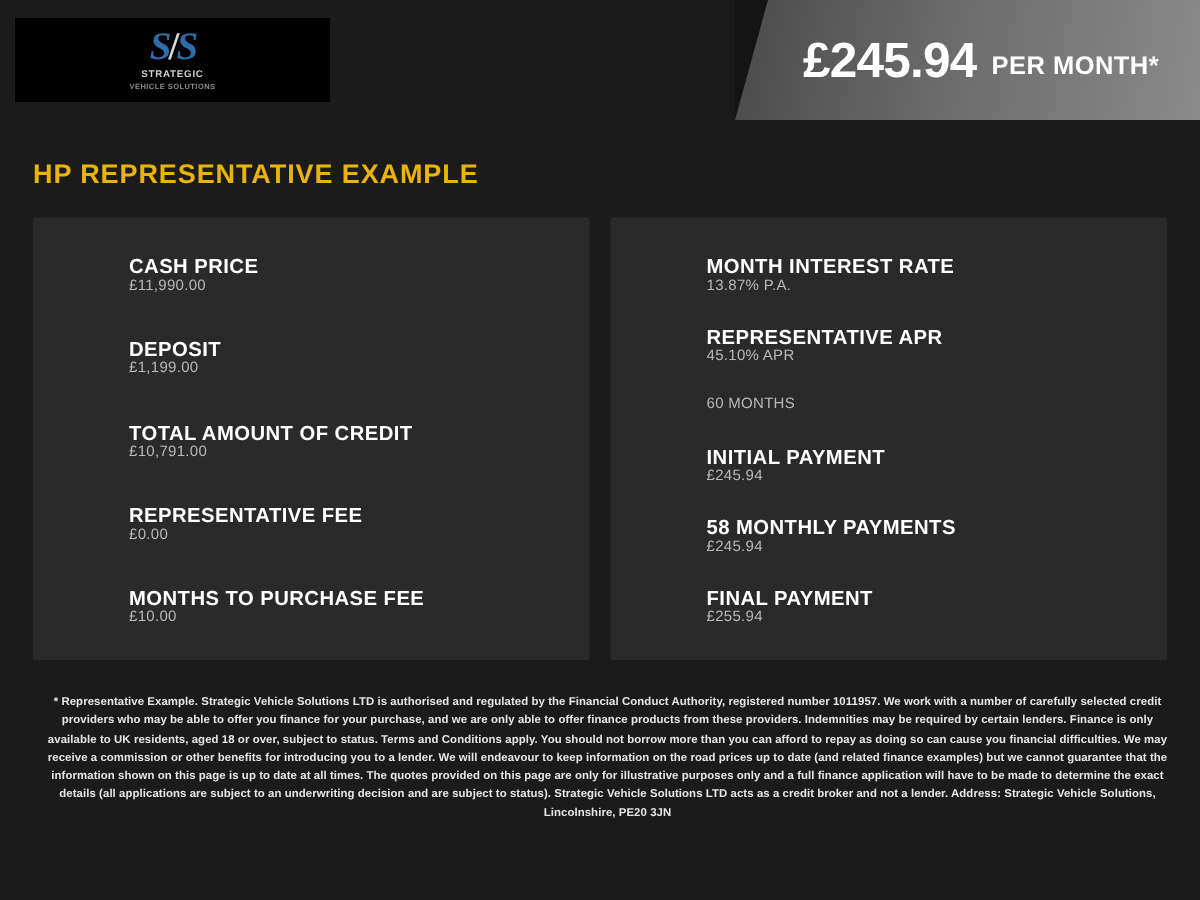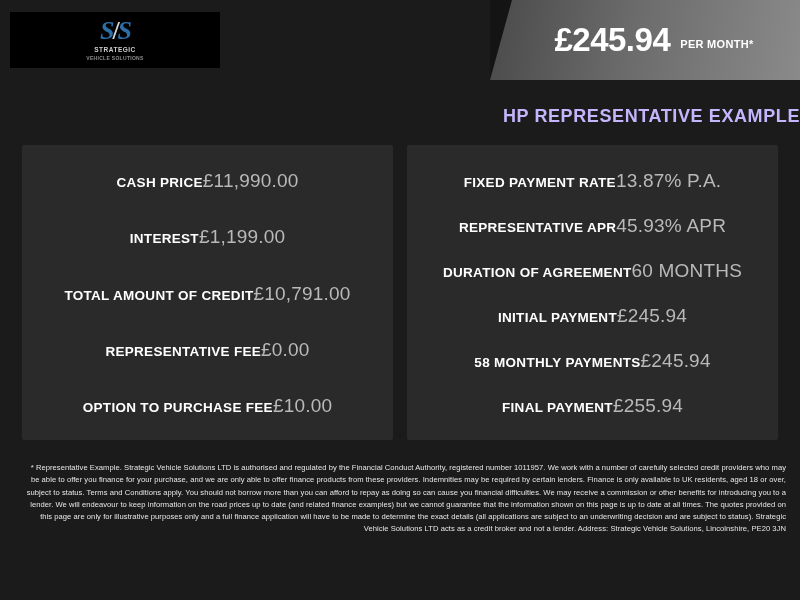--- a/index.html
+++ b/index.html
@@ -79,34 +79,33 @@
     padding-left: 18px;
   }
   .price-amount {
     color: #ffffff;
     font-size: 33px;
     font-weight: bold;
     letter-spacing: -0.5px;
   }
   .price-period {
     color: #ffffff;
-    font-size: 11px;
+    font-size: 17px;
     font-weight: bold;
     letter-spacing: 0.3px;
     padding-top: 8px;
   }
 
   
   .title {
-    color: #c4b5fd;
+    color: #eab308;
     font-size: 18px;
     font-weight: bold;
     letter-spacing: 0.6px;
     padding: 26px 0 0 22px;
-    text-align: right;
   }
 
   
   .panels {
     display: flex;
     gap: 14px;
     padding: 18px 22px 0 22px;
     flex: 0 0 auto;
   }
   .panel {
@@ -115,47 +114,49 @@
     border-radius: 2px;
     padding: 22px 18px 20px 18px;
     height: 295px;
     display: flex;
     flex-direction: column;
     justify-content: space-between;
   }
   .row {
     display: flex;
     align-items: baseline;
-    justify-content: center;
+    justify-content: space-between;
     padding: 3px 2px;
+    flex-direction: column;
   }
   .row .lbl {
     color: #ffffff;
     font-size: 13.5px;
     font-weight: bold;
     letter-spacing: 0.3px;
     white-space: nowrap;
   }
   .row .val {
     color: #b9b9b9;
-    font-size: 19px;
+    font-size: 10px;
     font-weight: normal;
     letter-spacing: 0.2px;
     white-space: nowrap;
     text-align: right;
+    margin-left: 44px;
   }
 
   
   .footer {
     color: #e6e6e6;
     font-size: 7.6px;
     line-height: 1.62;
     padding: 22px 14px 0 14px;
-    text-align: right;
-    font-weight: normal;
+    text-align: center;
+    font-weight: bold;
     letter-spacing: 0.05px;
     margin-left: 10px;
   }
 </style>
 </head>
 <body>
 
 <div class="page">
 
   <div class="header">
@@ -182,48 +183,47 @@
   <div class="title">HP REPRESENTATIVE EXAMPLE</div>
 
   <div class="panels">
 
     <div class="panel">
       <div class="row">
         <span class="lbl">CASH PRICE</span>
         <span class="val">£11,990.00</span>
       </div>
       <div class="row">
-        <span class="lbl">INTEREST</span>
+        <span class="lbl">DEPOSIT</span>
         <span class="val">£1,199.00</span>
       </div>
       <div class="row">
         <span class="lbl">TOTAL AMOUNT OF CREDIT</span>
         <span class="val">£10,791.00</span>
       </div>
       <div class="row">
         <span class="lbl">REPRESENTATIVE FEE</span>
         <span class="val">£0.00</span>
       </div>
       <div class="row">
-        <span class="lbl">OPTION TO PURCHASE FEE</span>
+        <span class="lbl">MONTHS TO PURCHASE FEE</span>
         <span class="val">£10.00</span>
       </div>
     </div>
 
     <div class="panel">
       <div class="row">
-        <span class="lbl">FIXED PAYMENT RATE</span>
+        <span class="lbl">MONTH INTEREST RATE</span>
         <span class="val">13.87% P.A.</span>
       </div>
       <div class="row">
         <span class="lbl">REPRESENTATIVE APR</span>
-        <span class="val">45.93% APR</span>
-      </div>
-      <div class="row">
-        <span class="lbl">DURATION OF AGREEMENT</span>
+        <span class="val">45.10% APR</span>
+      </div>
+      <div class="row">
         <span class="val">60 MONTHS</span>
       </div>
       <div class="row">
         <span class="lbl">INITIAL PAYMENT</span>
         <span class="val">£245.94</span>
       </div>
       <div class="row">
         <span class="lbl">58 MONTHLY PAYMENTS</span>
         <span class="val">£245.94</span>
       </div>

